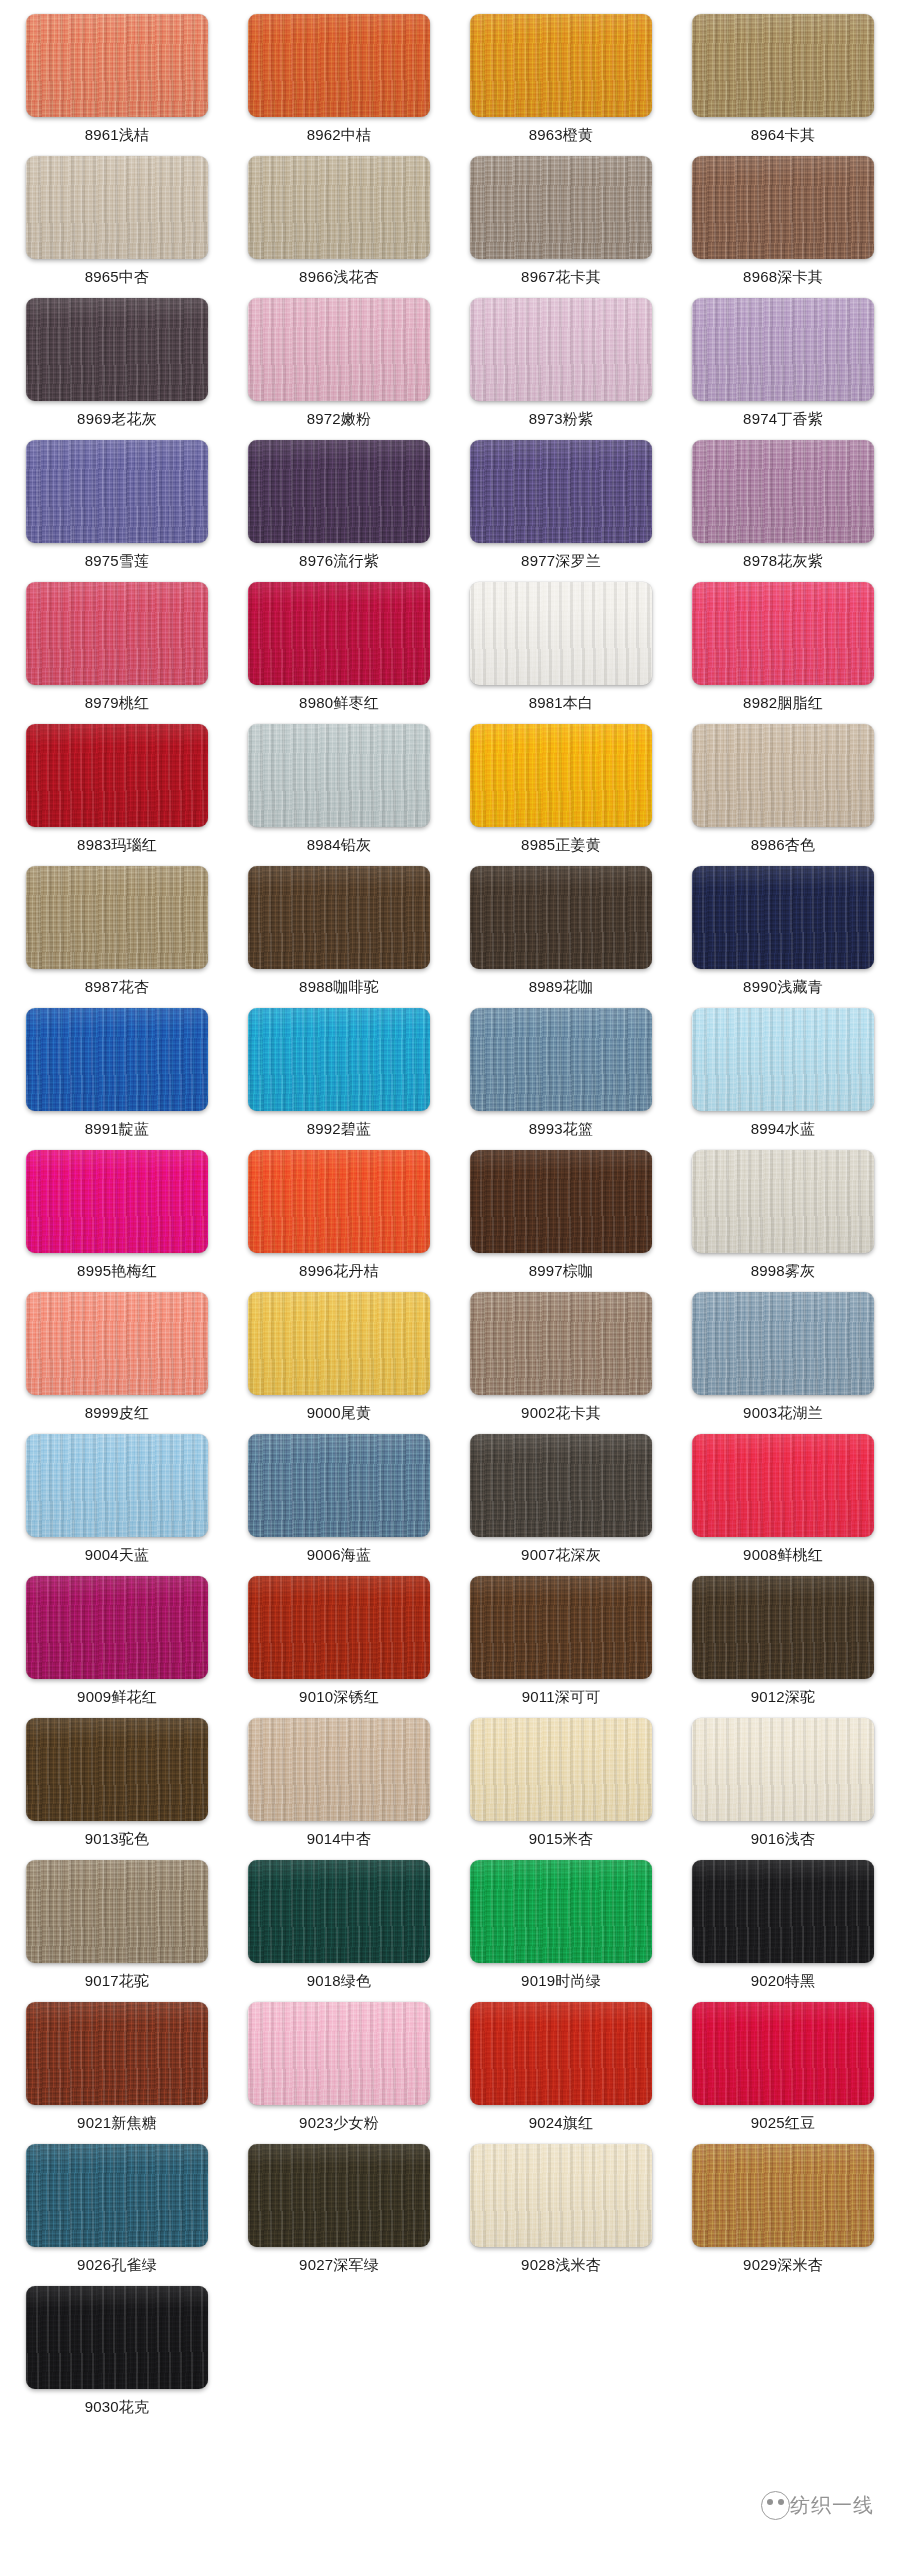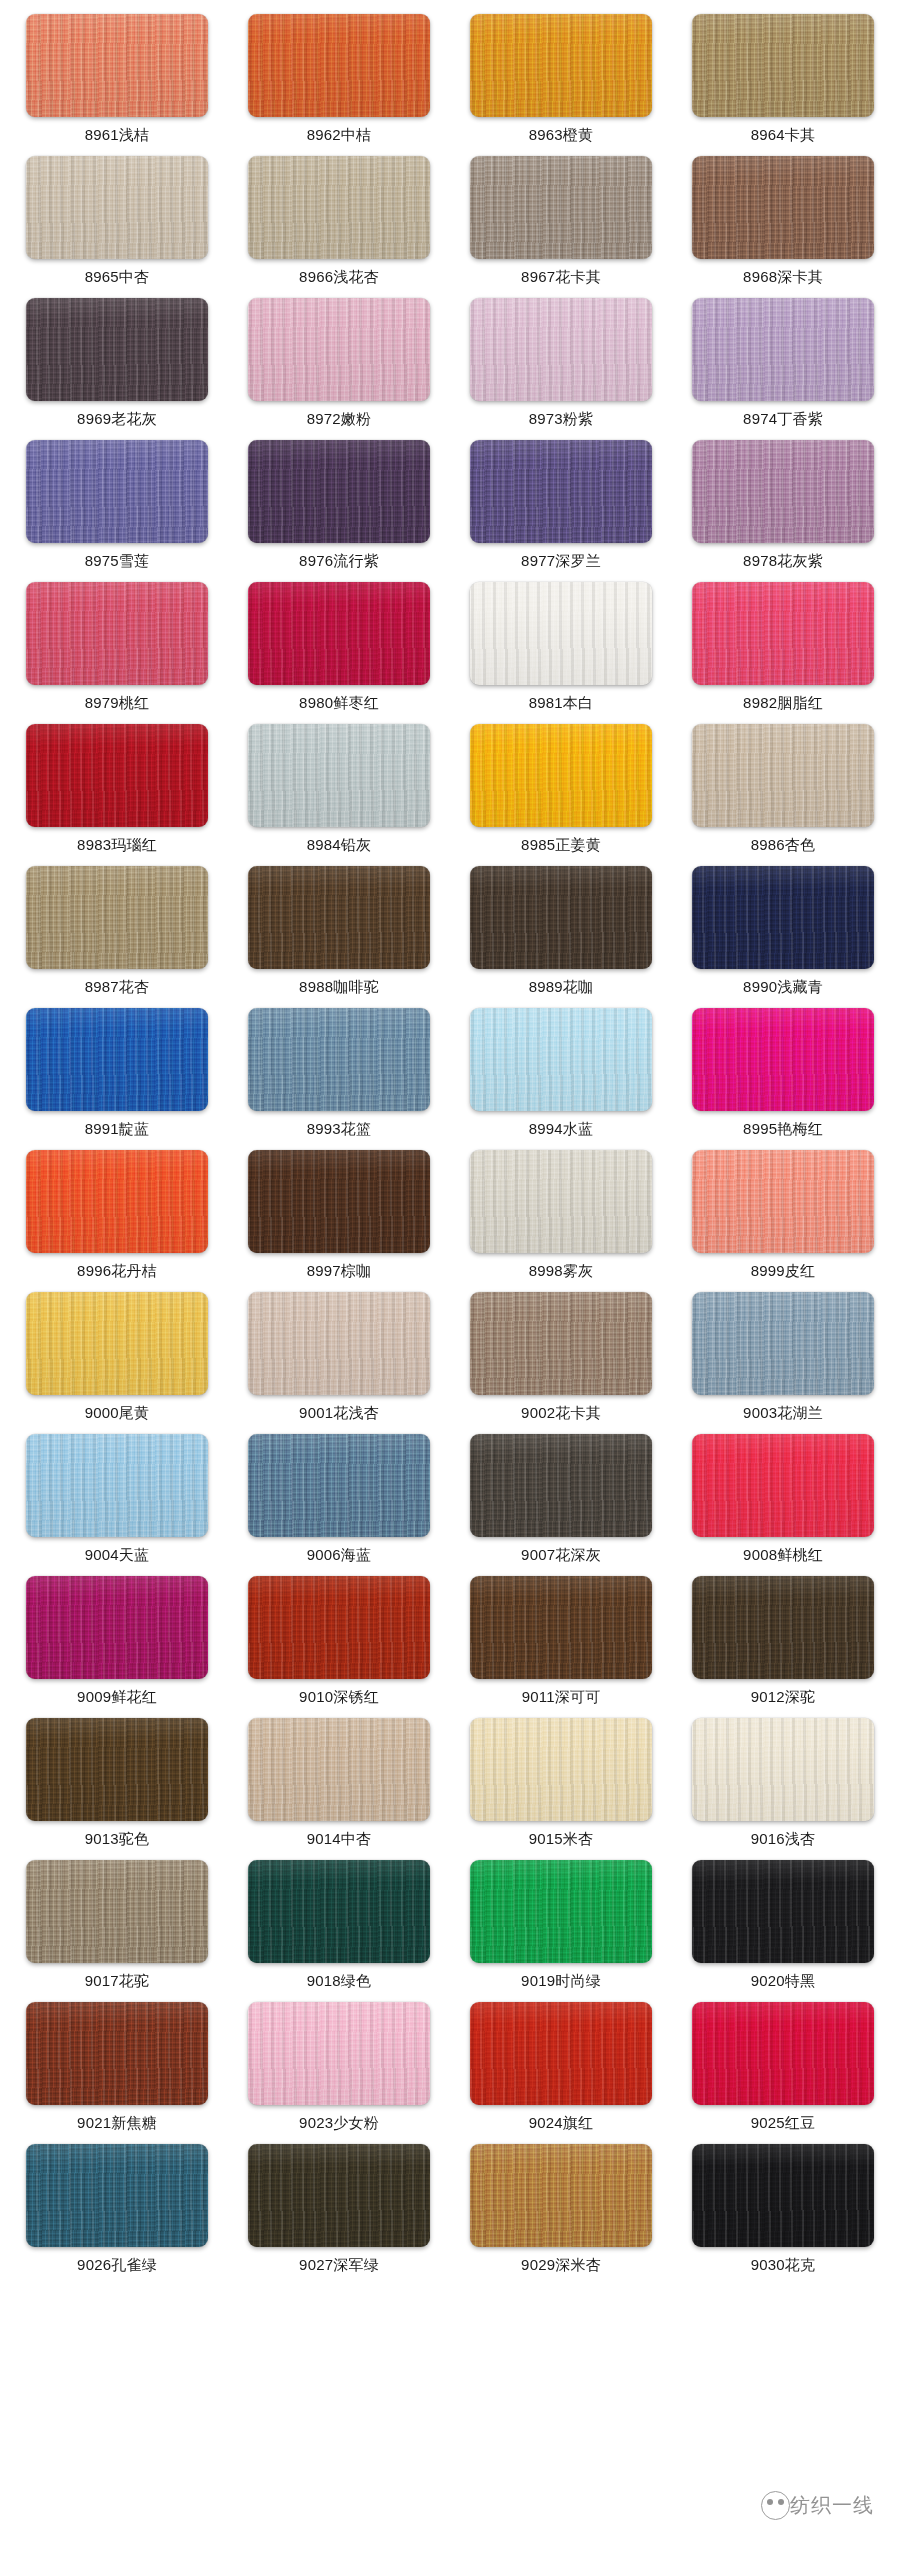--- a/index.html
+++ b/index.html
@@ -263,20 +263,24 @@
       </div>
       <div class="swatch-cell">
         <div class="swatch-chip" title="8990浅藏青" style="background-color: rgb(32, 39, 75);"></div>
         <div class="swatch-label">8990浅藏青</div>
       </div>
       <div class="swatch-cell">
         <div class="swatch-chip" title="8991靛蓝" style="background-color: rgb(31, 91, 178);"></div>
         <div class="swatch-label">8991靛蓝</div>
       </div>
       <div class="swatch-cell">
+        <div class="swatch-chip" title="8992碧蓝" style="background-color: rgb(32, 164, 208);"></div>
+        <div class="swatch-label">8992碧蓝</div>
+      </div>
+      <div class="swatch-cell">
         <div class="swatch-chip" title="8993花篮" style="background-color: rgb(110, 143, 168);"></div>
         <div class="swatch-label">8993花篮</div>
       </div>
       <div class="swatch-cell">
         <div class="swatch-chip" title="8994水蓝" style="background-color: rgb(185, 224, 239);"></div>
         <div class="swatch-label">8994水蓝</div>
       </div>
       <div class="swatch-cell">
         <div class="swatch-chip" title="8995艳梅红" style="background-color: rgb(232, 16, 126);"></div>
         <div class="swatch-label">8995艳梅红</div>
@@ -295,24 +299,20 @@
       </div>
       <div class="swatch-cell">
         <div class="swatch-chip" title="8999皮红" style="background-color: rgb(245, 149, 130);"></div>
         <div class="swatch-label">8999皮红</div>
       </div>
       <div class="swatch-cell">
         <div class="swatch-chip" title="9000尾黄" style="background-color: rgb(236, 196, 84);"></div>
         <div class="swatch-label">9000尾黄</div>
       </div>
       <div class="swatch-cell">
-        <div class="swatch-chip" title="9001花浅杏" style="background-color: rgb(213, 194, 180);"></div>
-        <div class="swatch-label">9001花浅杏</div>
-      </div>
-      <div class="swatch-cell">
         <div class="swatch-chip" title="9002花卡其" style="background-color: rgb(157, 134, 115);"></div>
         <div class="swatch-label">9002花卡其</div>
       </div>
       <div class="swatch-cell">
         <div class="swatch-chip" title="9003花湖兰" style="background-color: rgb(139, 163, 181);"></div>
         <div class="swatch-label">9003花湖兰</div>
       </div>
       <div class="swatch-cell">
         <div class="swatch-chip" title="9004天蓝" style="background-color: rgb(158, 203, 229);"></div>
         <div class="swatch-label">9004天蓝</div>
@@ -393,20 +393,24 @@
         <div class="swatch-chip" title="9025红豆" style="background-color: rgb(216, 15, 60);"></div>
         <div class="swatch-label">9025红豆</div>
       </div>
       <div class="swatch-cell">
         <div class="swatch-chip" title="9026孔雀绿" style="background-color: rgb(46, 95, 115);"></div>
         <div class="swatch-label">9026孔雀绿</div>
       </div>
       <div class="swatch-cell">
         <div class="swatch-chip" title="9027深军绿" style="background-color: rgb(58, 52, 36);"></div>
         <div class="swatch-label">9027深军绿</div>
+      </div>
+      <div class="swatch-cell">
+        <div class="swatch-chip" title="9028浅米杏" style="background-color: rgb(238, 227, 201);"></div>
+        <div class="swatch-label">9028浅米杏</div>
       </div>
       <div class="swatch-cell">
         <div class="swatch-chip" title="9029深米杏" style="background-color: rgb(181, 128, 63);"></div>
         <div class="swatch-label">9029深米杏</div>
       </div>
       <div class="swatch-cell">
         <div class="swatch-chip" title="9030花克" style="background-color: rgb(24, 24, 26);"></div>
         <div class="swatch-label">9030花克</div>
       </div>
       <div class="swatch-cell empty">

